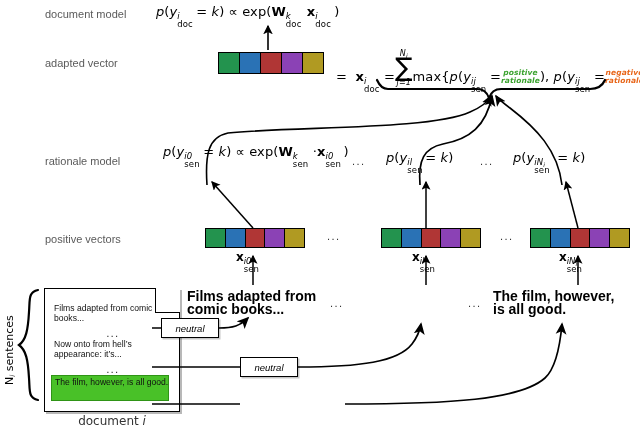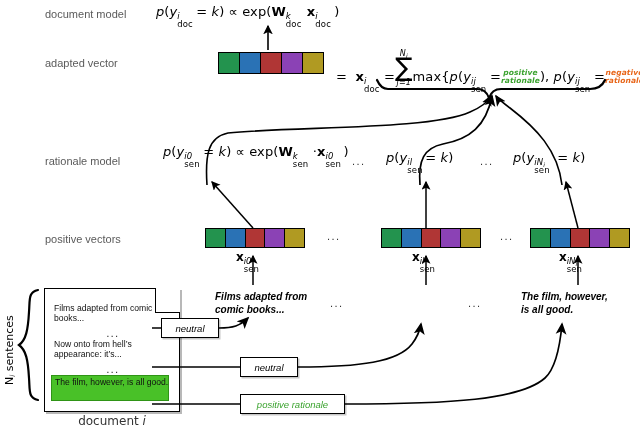--- a/index.html
+++ b/index.html
@@ -47,22 +47,22 @@
   .docline{position:absolute;left:9px;font-size:8.6px;line-height:10.4px;
            color:#111;width:118px;}
   .docell{position:absolute;left:0;width:136px;text-align:center;font-size:10px;
           letter-spacing:1.6px;color:#111;}
   .hl{position:absolute;left:6px;width:118px;background:#49c128;
       border:1px solid #2f9416;box-sizing:border-box;}
   #doccaption{position:absolute;left:44px;top:414px;width:136px;text-align:center;
       font-size:12px;color:#333;font-family:"DejaVu Sans",sans-serif;}
 
   
-  .sent{position:absolute;font-size:10px;font-style:italic;font-weight:bold;
-        line-height:13px;white-space:pre-line;color:#000;margin-left:28px;}
+  .sent{position:absolute;font-size:14px;font-weight:bold;
+        line-height:13px;white-space:pre-line;color:#000;}
   .lbox{position:absolute;border:1.3px solid #000;background:#fff;box-sizing:border-box;
         display:flex;align-items:center;justify-content:center;font-size:9.5px;
         font-style:italic;box-shadow:1.5px 1.5px 0 rgba(0,0,0,.22);}
   .ell{position:absolute;font-size:11px;letter-spacing:1.4px;color:#333;}
 
   svg.ov{position:absolute;left:0;top:0;width:640px;height:426px;overflow:visible;}
 </style>
 </head>
 <body>
 
@@ -173,23 +173,20 @@
 comic books...</div>
   <div class="sent" style="left:493px;top:290px;">The film, however,
 is all good.</div>
 
   <div class="lbox" style="left:161px;top:318px;width:58px;height:20px;">
     <span>neutral</span>
   </div>
   <div class="lbox" style="left:240px;top:357px;width:58px;height:20px;">
     <span>neutral</span>
   </div>
-  <div class="lbox" style="left:240px;top:394px;width:105px;height:20px;color:#3ba32f;">
-    <span>positive rationale</span>
-  </div>
 
   <svg class="ov" viewBox="0 0 640 426">
     <defs>
       <marker id="ah" markerWidth="7" markerHeight="7" refX="5.2" refY="3" orient="auto" markerUnits="strokeWidth">
         <path d="M0,0 L6,3 L0,6 L1.4,3 z" fill="#000"></path>
       </marker>
       <marker id="ahs" markerWidth="8" markerHeight="8" refX="6" refY="3.4" orient="auto" markerUnits="strokeWidth">
         <path d="M0,0.2 L7,3.4 L0,6.6 L1.7,3.4 z" fill="#000"></path>
       </marker>
     </defs>

